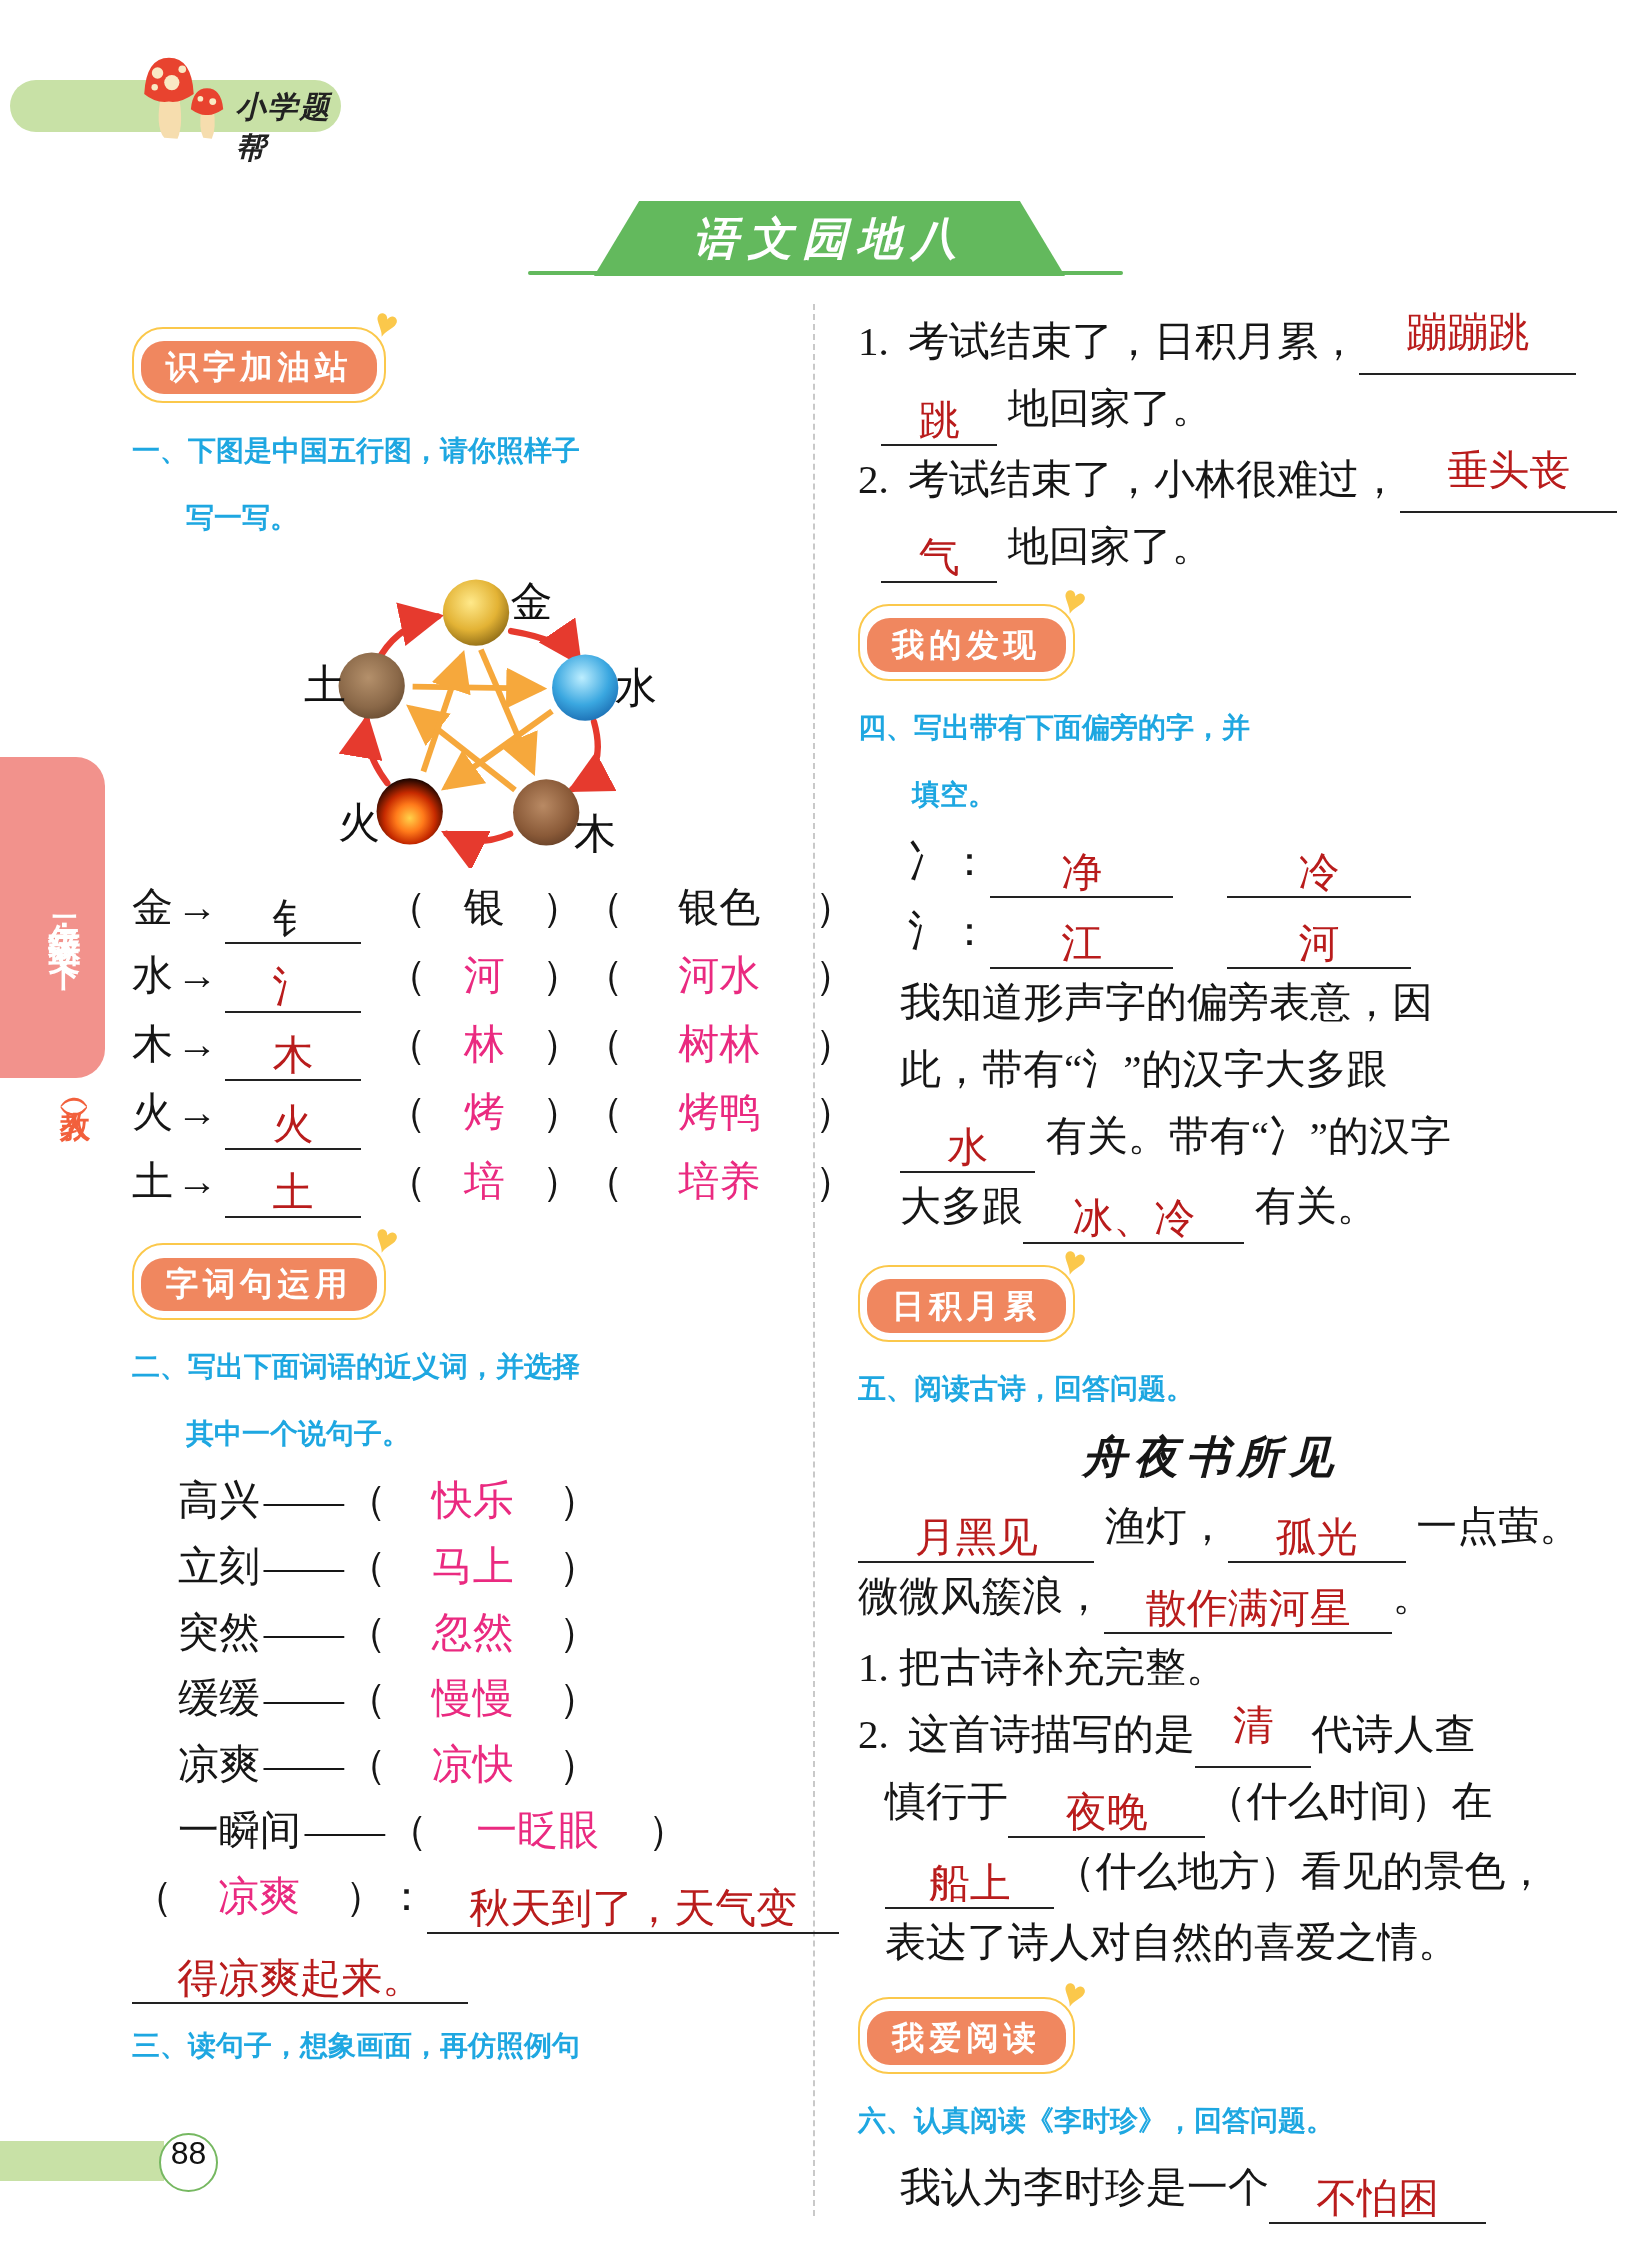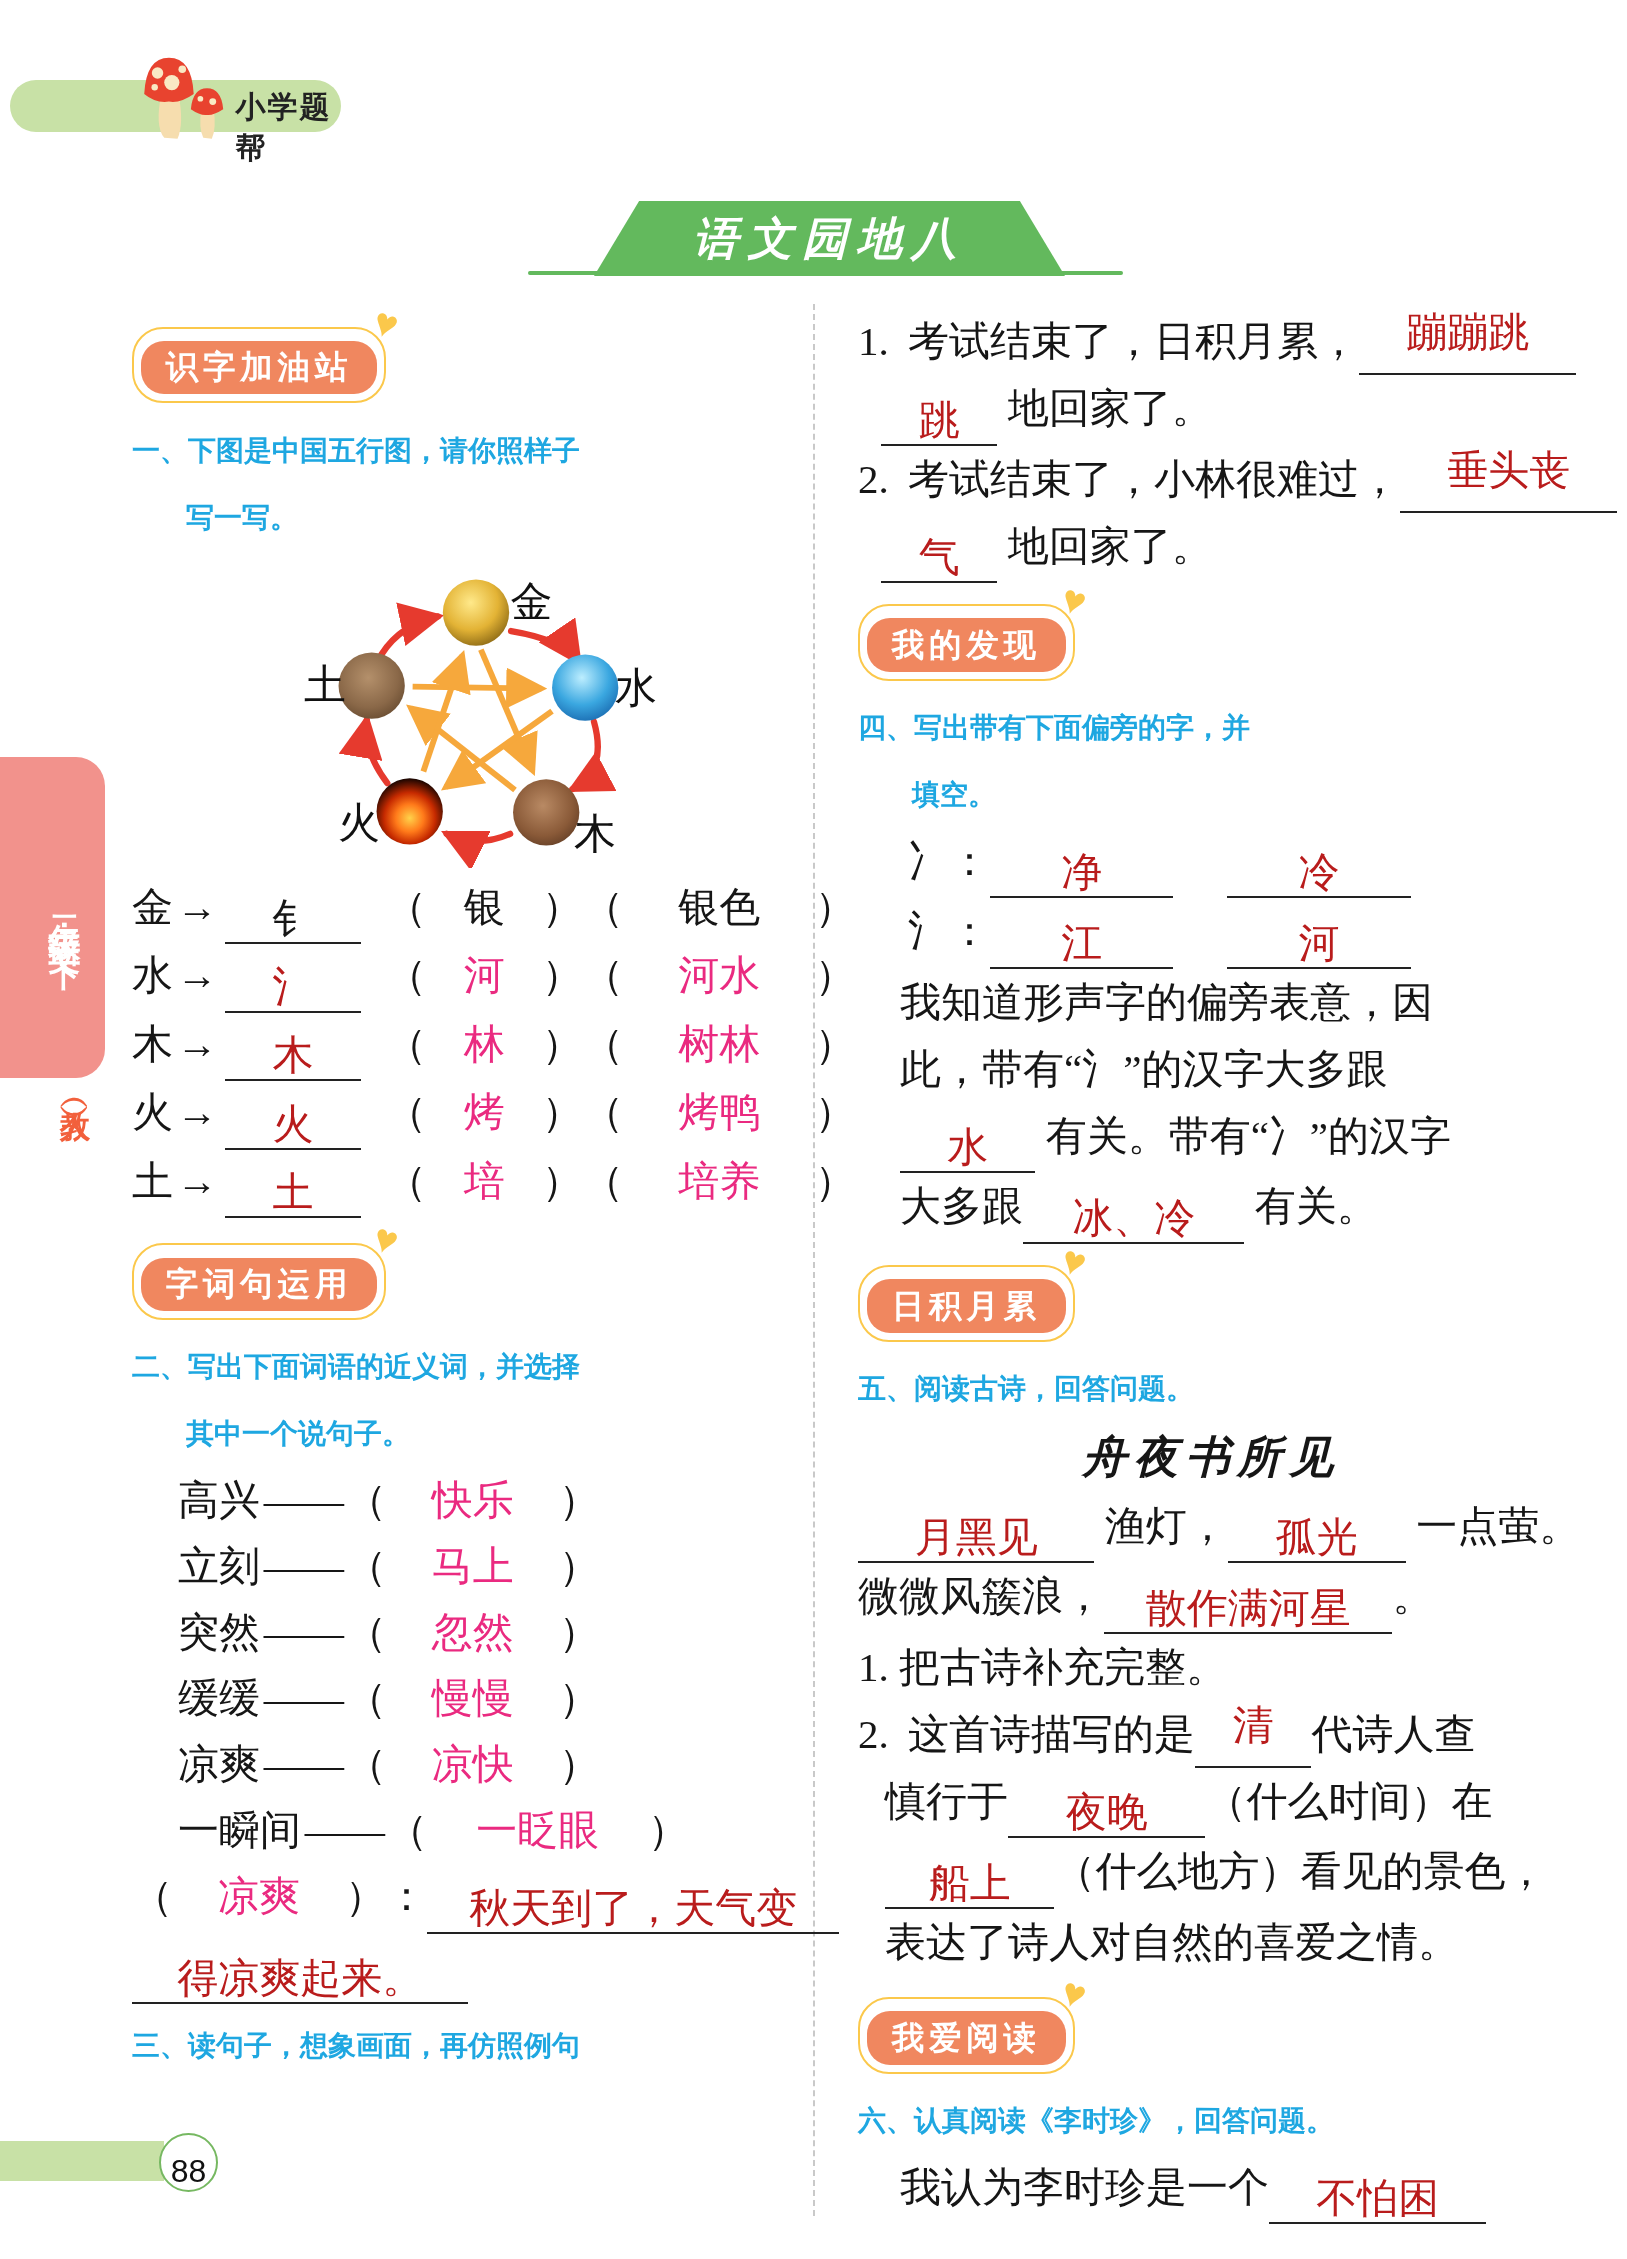--- a/index.html
+++ b/index.html
@@ -1,40 +1,40 @@
 <!DOCTYPE html>
 <html><head>
 <meta charset="utf-8">
 <style>
   html,body{margin:0;padding:0;background:#888;}
   .page{position:relative;width:1628px;height:2260px;background:#ffffff;overflow:hidden;
         font-family:"Liberation Serif","DejaVu Serif",serif;color:#161616;}
   
   .logo-pill{position:absolute;left:9.6px;top:80px;width:331px;height:52px;background:#c8e1a6;border-radius:27px;}
   .logo-text{position:absolute;left:226px;top:6.7px;font-family:"Liberation Sans","DejaVu Sans",sans-serif;
-             font-weight:700;font-size:30px;color:#222;letter-spacing:1.9px;}
+             font-weight:700;font-size:30px;color:#222;letter-spacing:1.9px;font-style:italic;}
   .mushrooms{position:absolute;left:140px;top:54px;width:96px;height:99px;}
   .title-underline{position:absolute;left:528px;top:271px;width:595px;height:3.8px;background:#63b95d;border-radius:1.9px;}
   .title-banner{position:absolute;left:579px;top:201px;width:501px;height:75px;background:#63b95d;
                 clip-path:polygon(3% 100%,12% 0,88% 0,97% 100%);
                 display:flex;align-items:center;justify-content:center;}
   .title-banner span{color:#fff;font-family:"Liberation Sans","DejaVu Sans",sans-serif;
                      font-weight:700;font-size:45px;letter-spacing:9.6px;font-style:italic;}
   
   .side-tab{position:absolute;left:0;top:757px;width:105px;height:321px;background:#f2928c;
             border-radius:0 29px 29px 0;display:flex;align-items:center;justify-content:center;padding-left:25px;box-sizing:border-box;}
   .vtext{writing-mode:vertical-rl;}
   .side-tab .vtext{color:#fff;font-family:"Liberation Sans","DejaVu Sans",sans-serif;
                    font-weight:700;font-size:32px;letter-spacing:5.7px;}
   .side-pub{position:absolute;left:54px;top:1088px;height:143px;color:#f2603c;
             font-family:"Liberation Sans","DejaVu Sans",sans-serif;font-weight:700;font-size:30px;}
   
   .page-strip{position:absolute;left:0;top:2141px;width:164px;height:40px;background:#c8e1a6;}
   .page-circle{position:absolute;left:159px;top:2133px;width:55px;height:55px;border-radius:50%;
-               border:2.9px solid #76b861;background:#fff;display:flex;align-items:flex-end;justify-content:center;
+               border:2.9px solid #76b861;background:#fff;display:flex;align-items:flex-start;justify-content:center;
                font-family:"Liberation Sans","DejaVu Sans",sans-serif;font-size:32px;color:#111;}
   
   .divider{position:absolute;left:813px;top:304px;height:1912px;width:0;border-left:2.9px dashed #c9c9c9;}
   .col{position:absolute;font-size:41px;line-height:65px;}
   .col-left{left:132px;top:321px;width:683px;}
   .col-right{left:858px;top:308px;width:707px;}
   
   .badge-wrap{position:relative;display:inline-block;border:2.9px solid #fbc84b;border-radius:31px;
               padding:3.8px 6.7px;margin:5.7px 0 13.4px 0;background:#fff;}
   .badge{display:inline-block;background:#f0875f;border-radius:23px;padding:5.7px 25px;

